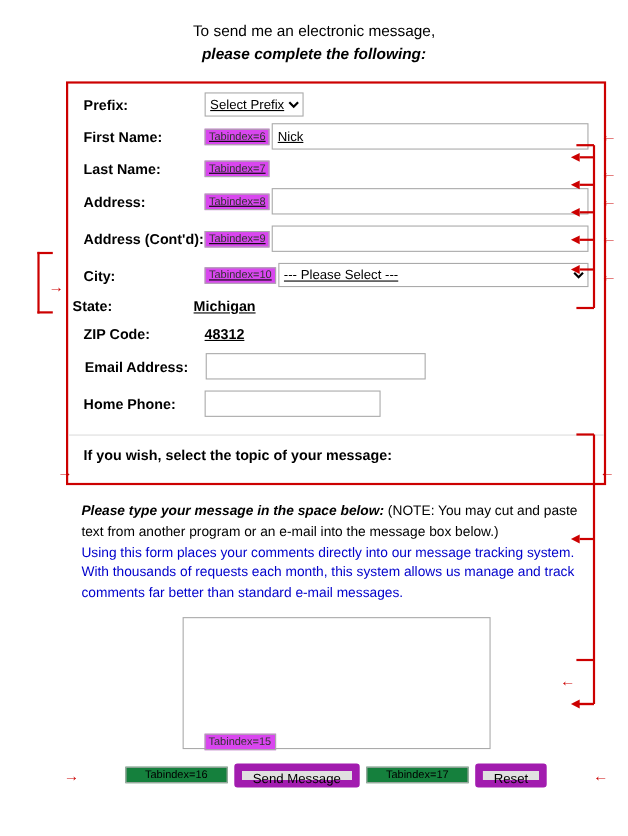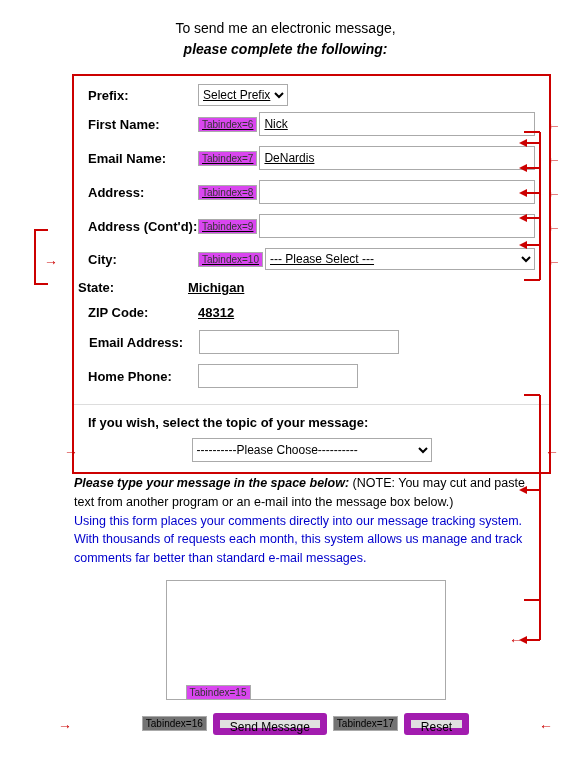--- a/index.html
+++ b/index.html
@@ -155,39 +155,39 @@
     .buttons-row {
       display: flex;
       align-items: center;
       justify-content: center;
       gap: 6px;
       margin-top: 10px;
       position: relative;
     }
 
     .btn-tabindex {
-      background: #737373;
+      background: #15803d;
       border: 1px solid #aaa;
       font-size: 10px;
-      padding: 1px 3px;
+      padding: 1px 17px;
     }
 
     button {
       height: 22px;
       font-size: 12px;
       cursor: pointer;
       padding: 0 10px;
       border: 7px solid #a21caf;
       background: #e0e0e0;
       border-radius: 3px;
     }
 
     .outer-box {
       border: 2px solid #cc0000;
-      margin: 0 0 0 12px;
+      margin: 0 0 0 0;
       position: relative;
     }
 
     
     .svg-overlay {
       position: absolute;
       top: 0; left: 0;
       pointer-events: none;
     }
 
@@ -229,24 +229,23 @@
       <div class="form-label">First Name:</div>
       <div class="form-control" style="position:relative;">
         <span class="tabindex-label">Tabindex=6</span>
         <input type="text" value="Nick" style="">
 
         <span style="position:absolute; right:-26px; color:#cc0000; font-size:15px; top:3px;">←</span>
       </div>
     </div>
 
     <div class="form-row" style="padding: 0 14px 4px; position:relative;">
-      <div class="form-label">Email Name:</div>
+      <div class="form-label">Last Name:</div>
       <div class="form-control" style="position:relative;">
         <span class="tabindex-label">Tabindex=7</span>
-        <input type="text" value="DeNardis" style="">
         <span style="position:absolute; right:-26px; color:#cc0000; font-size:15px; top:3px;">←</span>
       </div>
     </div>
 
     <div class="form-row" style="padding: 0 14px 4px; position:relative;">
       <div class="form-label">Address:</div>
       <div class="form-control" style="position:relative;">
         <span class="tabindex-label">Tabindex=8</span>
         <input type="text" value="" style="">
         <span style="position:absolute; right:-26px; color:#cc0000; font-size:15px; top:3px;">←</span>
@@ -302,34 +301,28 @@
       <div class="form-control">
         <input type="text" style="width: 160px;" value="">
       </div>
     </div>
 
     <div style="padding: 10px 14px 10px; border-top: 1px solid #ddd; position:relative;">
       <div class="topic-label">If you wish, select the topic of your message:</div>
       <div class="select-topic" style="position:relative;">
 
         <span style="position:absolute; left:-24px; color:#cc0000; font-size:14px;">→</span>
-        <select class="topic-select">
-          <option>----------Please Choose----------</option>
-          <option>General Inquiry</option>
-          <option>Legislation</option>
-          <option>Town Hall</option>
-        </select>
 
         <span style="position:absolute; right:-24px; color:#cc0000; font-size:14px;">←</span>
       </div>
     </div>
 
   </div>
 
-  <div class="message-section" style="">
+  <div class="message-section" style="margin-top:14px;">
     <div class="message-note">
       <span class="bold-italic">Please type your message in the space below:</span>
       <span>(NOTE:  You may cut and paste text from another program or an e-mail into the message box below.)</span><br>
       <span class="blue">Using this form places your comments directly into our message tracking system. With thousands of requests each month, this system allows us manage and track comments far better than standard e-mail messages.</span>
     </div>
 
     <div class="message-textarea-container" style="position:relative;">
 
       <span style="position:absolute; right:14px; top:50px; color:#cc0000; font-size:14px;">←</span>
       <div style="position:relative;">

